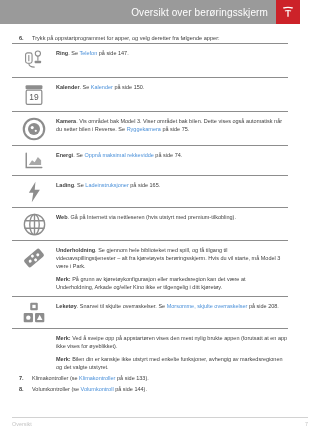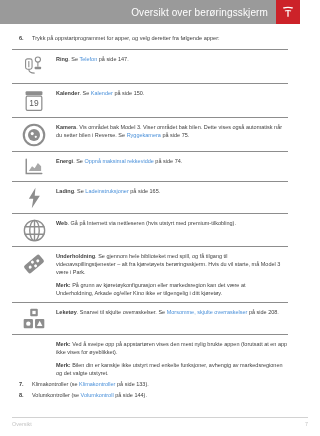--- a/index.html
+++ b/index.html
@@ -64,21 +64,20 @@
     padding-top: .4px;
   }
   .intro-text {
     font-size: 5.6px;
     color: #3f3f3f;
     line-height: 1.42;
   }
 
   
   .app-table {
-    margin-top: 6px;
     border-top: 0.8px solid #8d8d8d;
   }
   .app-row {
     display: flex;
     align-items: flex-start;
     border-bottom: 0.8px solid #8d8d8d;
     padding: 4px 0 4px 0;
     min-height: 26px;
     box-sizing: border-box;
   }

